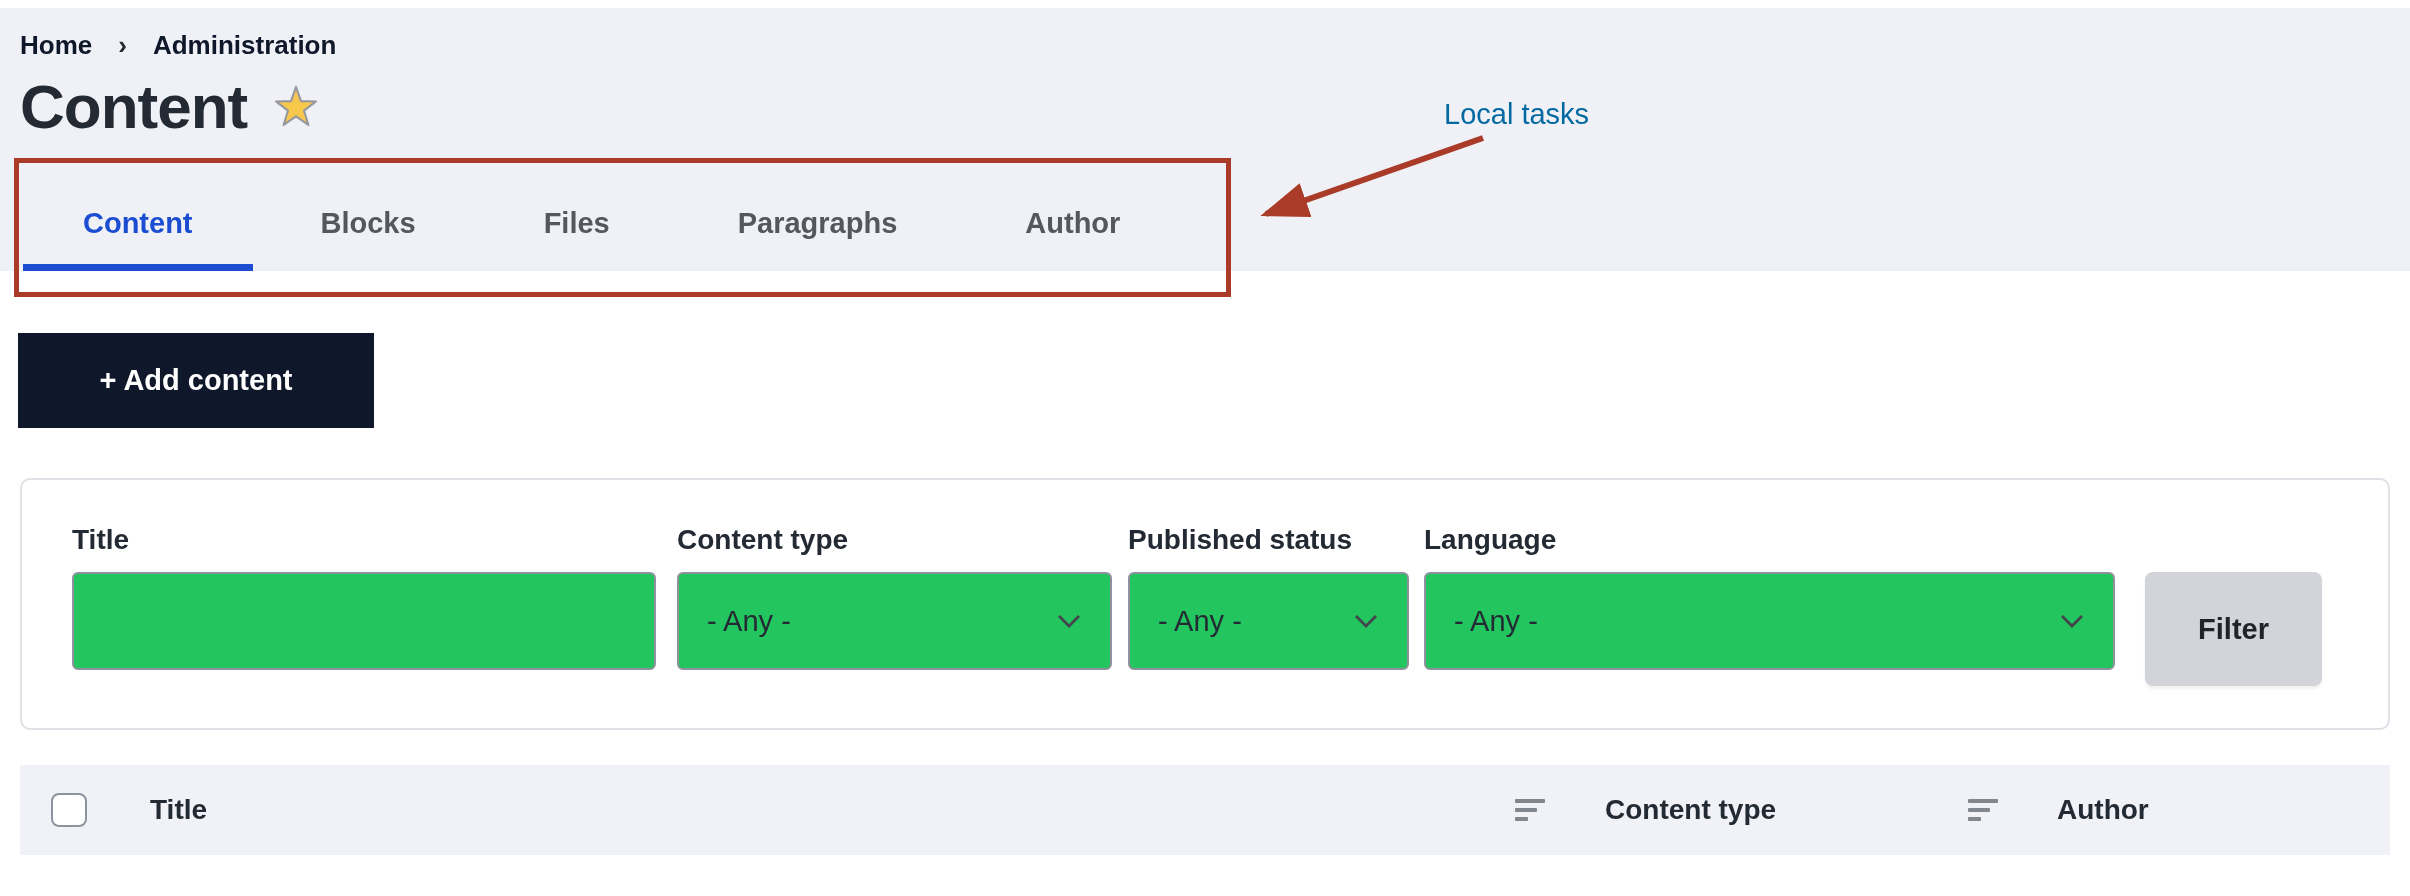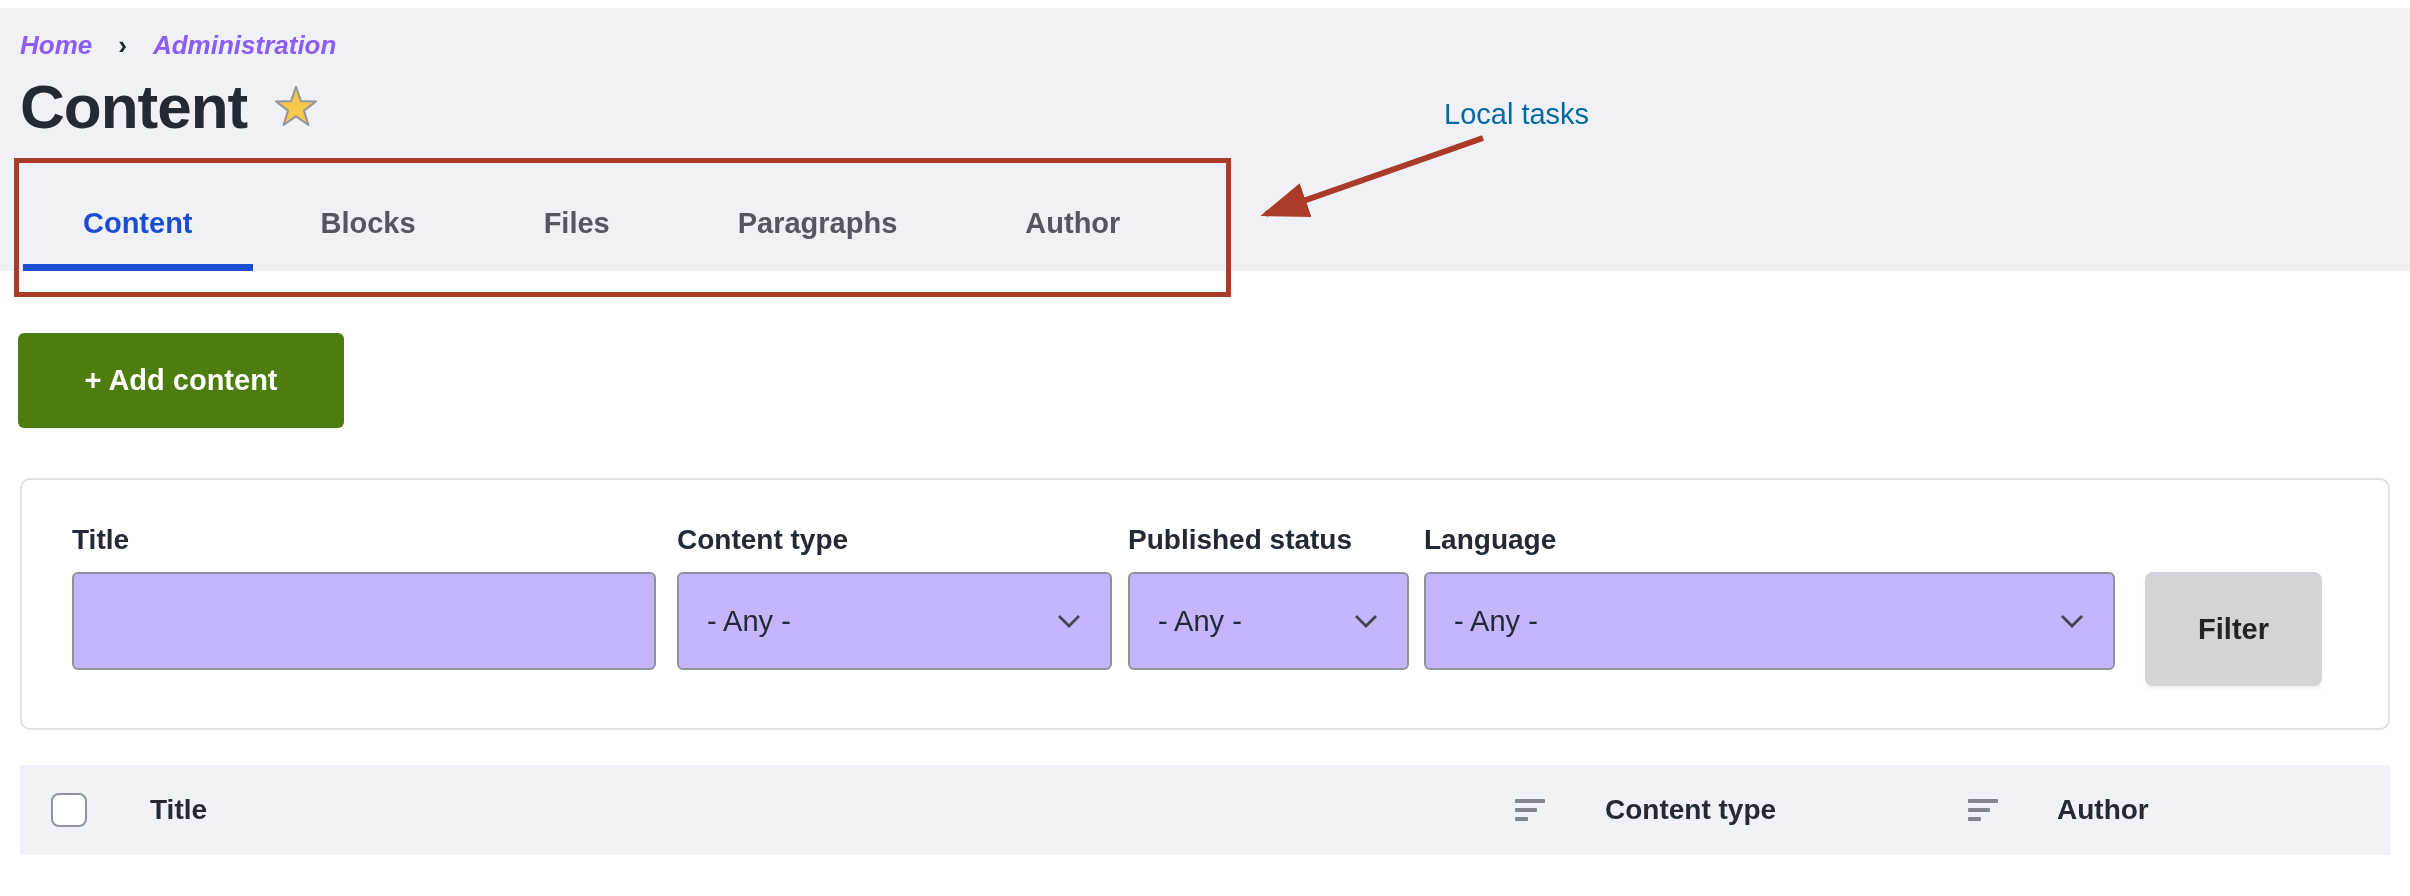--- a/index.html
+++ b/index.html
@@ -19,21 +19,21 @@
     background: #f0f1f6;
   }
 
   
   .breadcrumb {
     position: absolute; top: 30px; left: 20px;
     display: flex; align-items: center; gap: 26px;
     font-size: 26px; font-weight: 700; color: #232a33;
   }
   .breadcrumb .sep { font-size: 26px; font-weight: 600; color: #232a33; }
-  .breadcrumb a { color: #8b5cf6; text-decoration: none; cursor: pointer; font-style: italic; }
+  .breadcrumb a { color: #0f172a; text-decoration: none; cursor: pointer; }
 
   
   .page-title-row {
     position: absolute; top: 76px; left: 20px;
     display: flex; align-items: center; gap: 26px;
   }
   .page-title {
     font-size: 62px; font-weight: 700; letter-spacing: -1px;
     color: #232a33; line-height: 1;
   }
@@ -71,44 +71,44 @@
   }
   .annotation-arrow {
     position: absolute; left: 1228px; top: 118px;
     width: 280px; height: 122px;
     pointer-events: none; z-index: 6;
   }
 
   
   .add-content-btn {
     position: absolute; left: 18px; top: 333px;
-    width: 326px; height: 95px;
-    background: #4d7c0f; color: #ffffff;
-    border: none; border-radius: 6px;
+    width: 356px; height: 95px;
+    background: #0f172a; color: #ffffff;
+    border: none; border-radius: 0;
     font-family: "Liberation Sans", sans-serif;
     font-size: 29px; font-weight: 700;
     display: flex; align-items: center; justify-content: center;
     cursor: pointer;
   }
 
   
   .filter-card {
     position: absolute; left: 20px; top: 478px;
     width: 2370px; height: 252px;
     background: #ffffff;
     border: 2px solid #e0e1e7; border-radius: 10px;
   }
   .f-label {
     position: absolute; top: 44px;
     font-size: 28px; font-weight: 700; color: #232a33;
   }
   .f-input, .f-select {
     position: absolute; top: 92px; height: 98px;
     border: 2px solid #8e929c; border-radius: 6px;
-    background: #c4b5fd;
+    background: #22c55e;
     font-family: "Liberation Sans", sans-serif;
     font-size: 29px; color: #232a33;
   }
   .f-input { padding: 0 24px; outline: none; }
   .f-select {
     display: flex; align-items: center;
     padding: 0 70px 0 28px; cursor: pointer;
   }
   .f-select .chevron {
     position: absolute; right: 26px; top: 50%;

